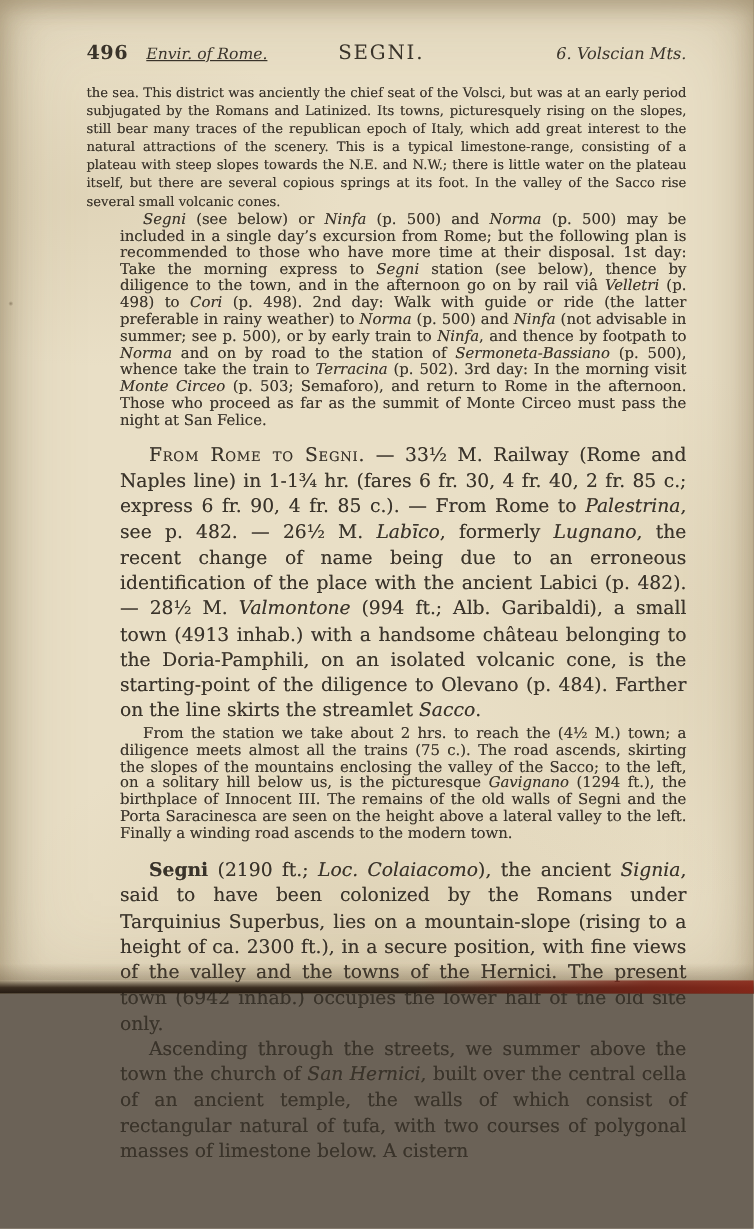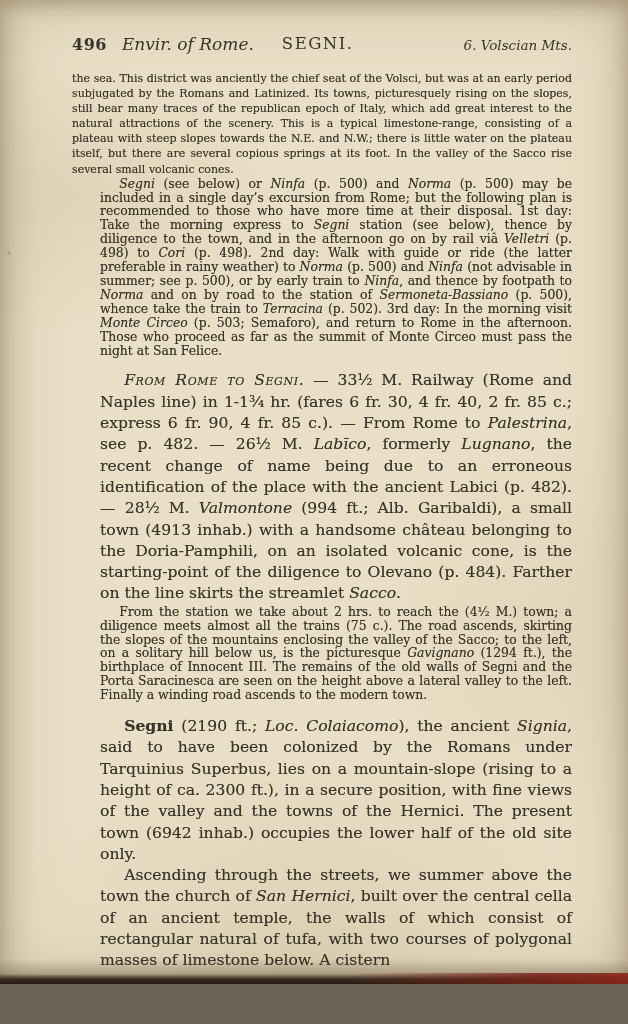--- a/index.html
+++ b/index.html
@@ -1,18 +1,18 @@
 <!DOCTYPE html>
 <html style="--paper: #e9dfc6; --ink: #39332a;"><head>
 <meta charset="utf-8">
 <style>
   html,body{margin:0;padding:0;}
   body{width:628px;height:1024px;overflow:hidden;background:#6b6257;}
   .page{
-    position:relative;width:628px;height:984px;
+    position:relative;width:628px;height:828px;
     background:
       radial-gradient(ellipse 300px 200px at 12% 20%, rgba(196,180,144,.25), transparent 70%),
       radial-gradient(ellipse 260px 320px at 88% 64%, rgba(201,186,150,.22), transparent 70%),
       radial-gradient(ellipse 420px 260px at 50% 95%, rgba(190,172,134,.25), transparent 75%),
       radial-gradient(circle 3px at 9px 253px, rgba(90,75,55,.55), transparent 70%),
       var(--paper,#e9dfc6);
     box-shadow:
       inset 0 0 70px rgba(125,104,70,.28),
       inset -10px 0 26px rgba(125,104,70,.18),
       inset 12px 0 26px rgba(125,104,70,.22),
@@ -30,35 +30,35 @@
     position:absolute;left:0;right:0;bottom:11px;height:14px;
     background:linear-gradient(to bottom, rgba(90,72,50,0), rgba(90,72,50,.28));
   }
   .content{position:absolute;left:72px;width:500px;top:34px;}
   .running-head{
     position:relative;display:flex;justify-content:space-between;align-items:baseline;
     margin-bottom:17px;
   }
   .rh-left{display:flex;align-items:baseline;gap:15px;}
   .page-num{font-weight:bold;font-size:16px;letter-spacing:.5px;}
-  .rh-title{font-style:italic;font-size:17px;}
+  .rh-title{font-style:italic;font-size:13px;text-decoration:underline;}
   .rh-center{
     position:absolute;left:50%;transform:translateX(-56%);
     font-size:16.5px;letter-spacing:1.5px;
   }
   .rh-right{font-style:italic;font-size:13.5px;}
   main p{margin:0;text-align:justify;text-shadow:0 0 .5px rgba(58,50,40,.55);}
   p.mid{font-size:11px;line-height:15.1px;}
   p.small{font-size:12.4px;line-height:13.9px;}
   p.body{font-size:15.6px;line-height:21.3px;}
   p.indent{text-indent:1.55em;margin-left:28px;}
   p.gap{margin-top:13px;}
   .i{font-style:italic;}
   .b{font-weight:bold;}
-  .sc{font-variant:small-caps;letter-spacing:.6px;font-style:italic;}
+  .sc{font-variant:small-caps;letter-spacing:.6px;}
 </style>
 </head>
 <body>
 
 <div class="page">
   <div class="content">
     <div class="running-head">
       <div class="rh-left">
         <span class="page-num">496</span>
         <span class="rh-title">Envir. of Rome.</span>

